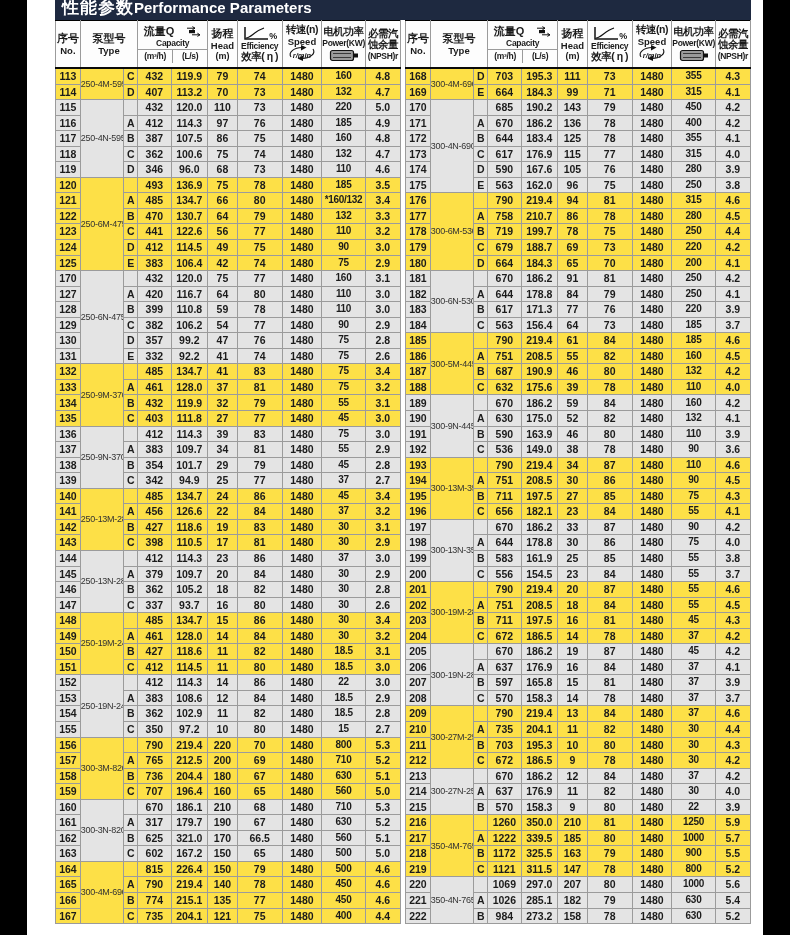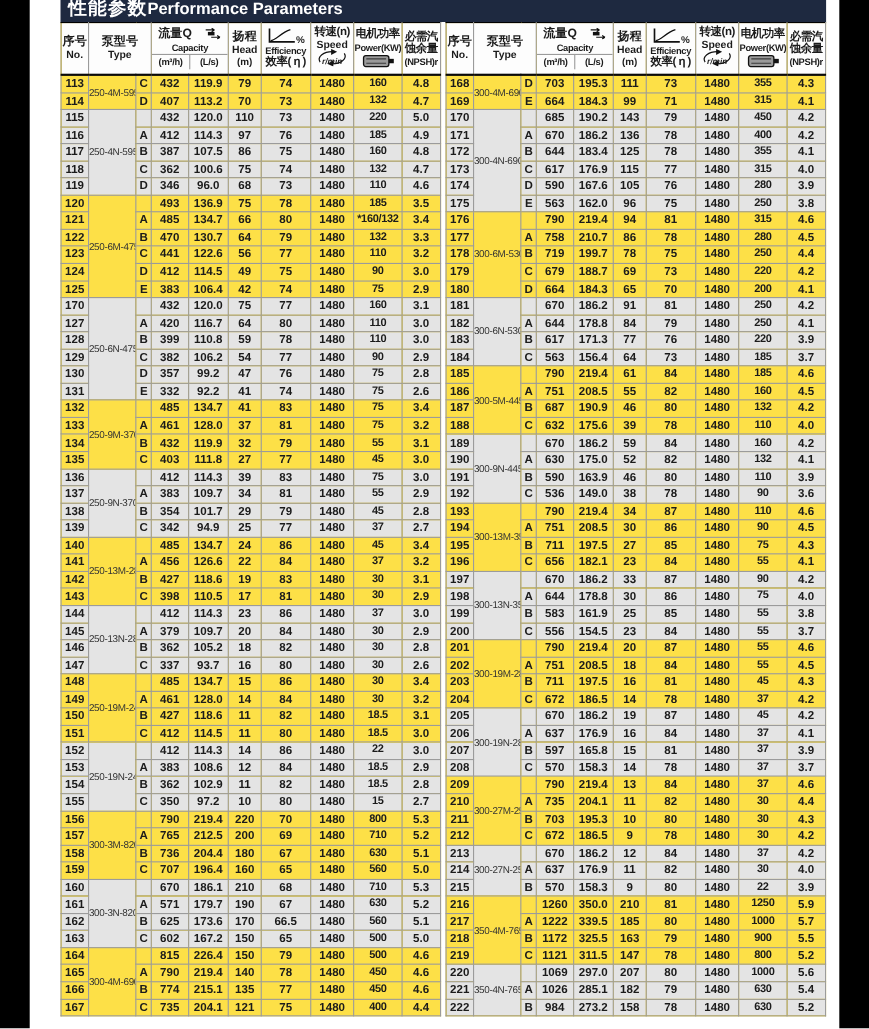--- a/index.html
+++ b/index.html
@@ -673,33 +673,33 @@
               <td>186.1</td>
               <td>210</td>
               <td>68</td>
               <td>1480</td>
               <td class="c-power">710</td>
               <td>5.3</td>
             </tr>
             <tr class="shaded">
               <td class="c-no">161</td>
               <td class="c-ltr">A</td>
-              <td>571</td>
+              <td>317</td>
               <td>179.7</td>
               <td>190</td>
               <td>67</td>
               <td>1480</td>
               <td class="c-power">630</td>
               <td>5.2</td>
             </tr>
             <tr class="shaded">
               <td class="c-no">162</td>
               <td class="c-ltr">B</td>
               <td>625</td>
-              <td>173.6</td>
+              <td>321.0</td>
               <td>170</td>
               <td>66.5</td>
               <td>1480</td>
               <td class="c-power">560</td>
               <td>5.1</td>
             </tr>
             <tr class="shaded">
               <td class="c-no">163</td>
               <td class="c-ltr">C</td>
               <td>602</td>

